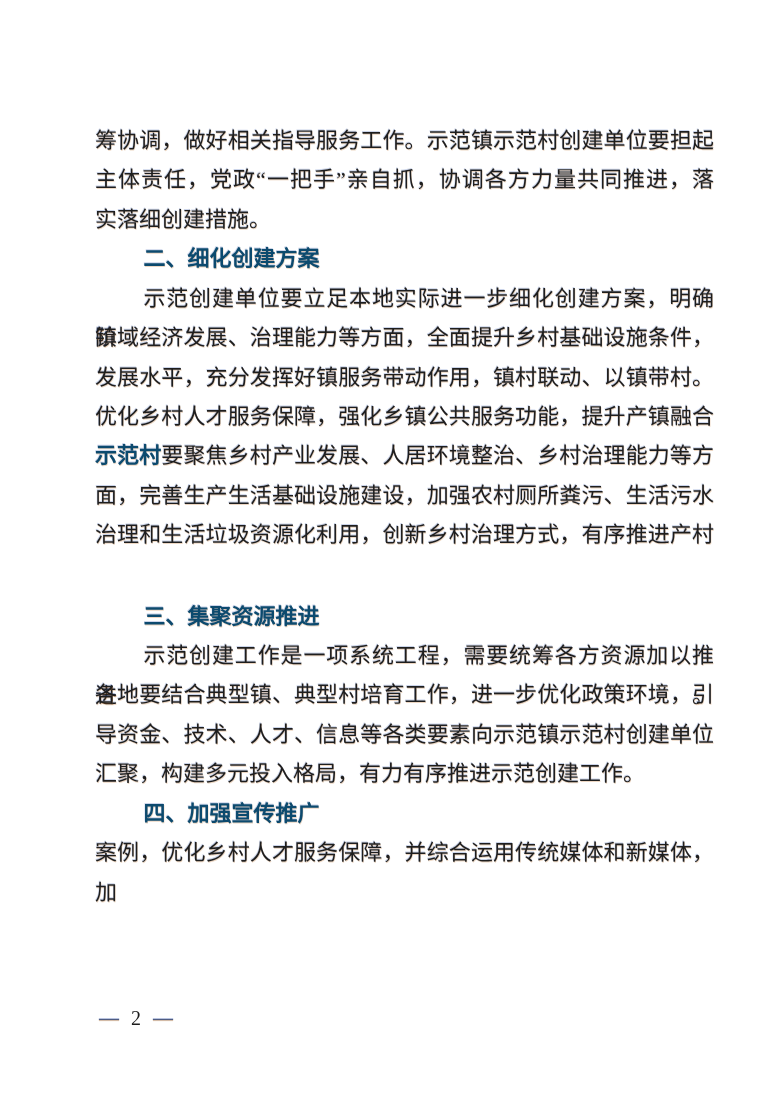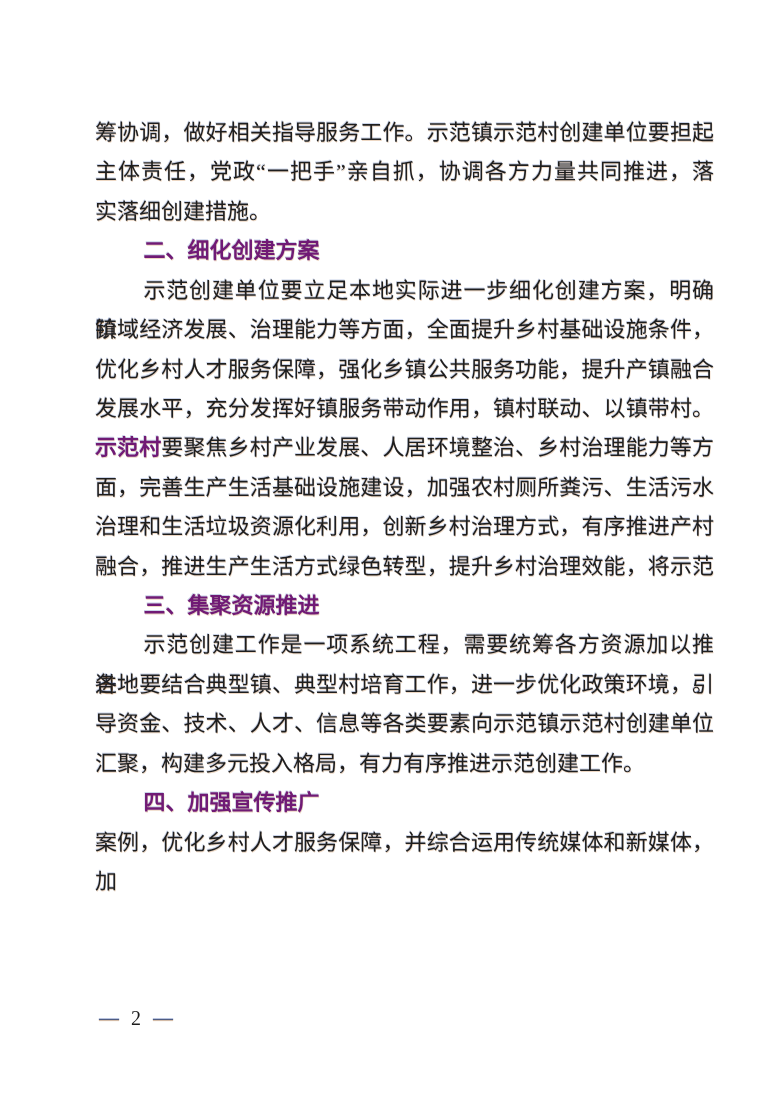--- a/index.html
+++ b/index.html
@@ -10,42 +10,42 @@
   .page {
     position: relative;
     width: 782px;
     height: 1112px;
     background: #ffffff;
     overflow: hidden;
   }
   .doc-body {
     position: absolute;
     left: 95px;
-    top: 113px;
+    top: 121px;
     width: 619px;
   }
   .line {
     height: 39.43px;
     line-height: 39.43px;
     font-size: 22px;
     color: #1e1e1e;
     font-family: "Liberation Serif", "DejaVu Serif", serif;
     
     text-shadow: 0.5px 0.6px 0 rgba(190, 110, 40, 0.28),
                 -0.5px -0.6px 0 rgba(70, 100, 175, 0.28);
   }
   .line.justify {
     text-align: justify;
     text-align-last: justify;
   }
   .line.heading,
   .line .bold {
     font-family: "Liberation Sans", "DejaVu Sans", sans-serif;
     font-weight: 700;
-    color: #701a75;
+    color: #0c4a6e;
   }
   .page-number {
     position: absolute;
     left: 99px;
     top: 1006px;
     height: 24px;
     display: inline-flex;
     align-items: center;
     gap: 12px;
     font-size: 20px;
@@ -64,27 +64,26 @@
 <body>
 
 <div class="page">
   <main class="doc-body">
       <div class="line justify"><span class="plain">筹协调，做好相关指导服务工作。示范镇示范村创建单位要担起</span></div>
       <div class="line justify"><span class="plain">主体责任，党政“一把手”亲自抓，协调各方力量共同推进，落</span></div>
       <div class="line"><span class="plain">实落细创建措施。</span></div>
       <div class="line heading" style="text-indent: 2.2em;"><span class="bold">二、细化创建方案</span></div>
       <div class="line justify" style="text-indent: 2.2em;"><span class="plain">示范创建单位要立足本地实际进一步细化创建方案，明确阶</span></div>
       <div class="line justify"><span class="plain">镇域经济发展、治理能力等方面，全面提升乡村基础设施条件，</span></div>
+      <div class="line justify"><span class="plain">发展水平，充分发挥好镇服务带动作用，镇村联动、以镇带村。</span></div>
       <div class="line justify"><span class="plain">优化乡村人才服务保障，强化乡镇公共服务功能，提升产镇融合</span></div>
-      <div class="line justify"><span class="plain">发展水平，充分发挥好镇服务带动作用，镇村联动、以镇带村。</span></div>
       <div class="line justify"><span class="bold">示范村</span><span class="plain">要聚焦乡村产业发展、人居环境整治、乡村治理能力等方</span></div>
       <div class="line justify"><span class="plain">面，完善生产生活基础设施建设，加强农村厕所粪污、生活污水</span></div>
       <div class="line justify"><span class="plain">治理和生活垃圾资源化利用，创新乡村治理方式，有序推进产村</span></div>
-      <div class="line justify"><span class="plain">融合，推进生产生活方式绿色转型，提升乡村治理效能，将示范</span></div>
-      <div class="line heading" style="text-indent: 2.2em;"><span class="bold">三、集聚资源推进</span></div>
+      <div class="line heading" style="text-indent: 2.2em; margin-top: 42px;"><span class="bold">三、集聚资源推进</span></div>
       <div class="line justify" style="text-indent: 2.2em;"><span class="plain">示范创建工作是一项系统工程，需要统筹各方资源加以推进。</span></div>
       <div class="line justify"><span class="plain">各地要结合典型镇、典型村培育工作，进一步优化政策环境，引</span></div>
       <div class="line justify"><span class="plain">导资金、技术、人才、信息等各类要素向示范镇示范村创建单位</span></div>
       <div class="line"><span class="plain">汇聚，构建多元投入格局，有力有序推进示范创建工作。</span></div>
       <div class="line heading" style="text-indent: 2.2em;"><span class="bold">四、加强宣传推广</span></div>
       <div class="line justify"><span class="plain">案例，优化乡村人才服务保障，并综合运用传统媒体和新媒体，加</span></div>
     </main>
   <div class="page-number">
     <span class="dash">—</span>
     <span class="num">2</span>

